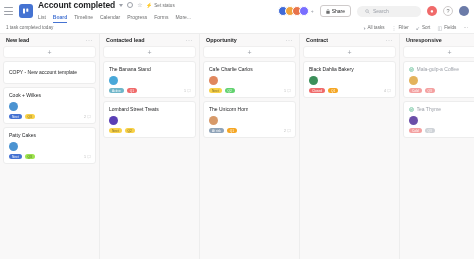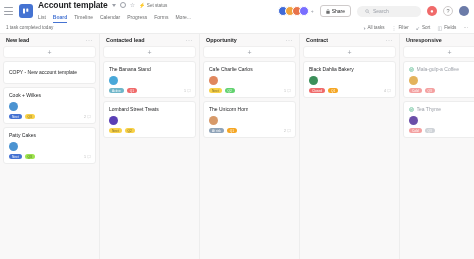--- a/index.html
+++ b/index.html
@@ -150,21 +150,21 @@
 
   <div class="proj-icon">
     <svg width="8" height="8" viewBox="0 0 8 8">
       <rect x="1" y="1.5" width="2" height="5" rx="0.5" fill="#ffffff"></rect>
       <rect x="4.3" y="1.5" width="2" height="3.2" rx="0.5" fill="#ffffff"></rect>
     </svg>
   </div>
 
   <div class="title-block">
     <div class="title-row">
-      <span class="proj-title">Account template</span>
+      <span class="proj-title">Account completed</span>
       <span class="caret-dn"></span>
       <span class="mini-circ"></span>
       <span class="star">☆</span>
       <span class="setstatus">
         <span class="bolt">⚡</span>
         <span>Set status</span>
       </span>
     </div>
     <div class="tabs">
       <span class="tab">List</span>

